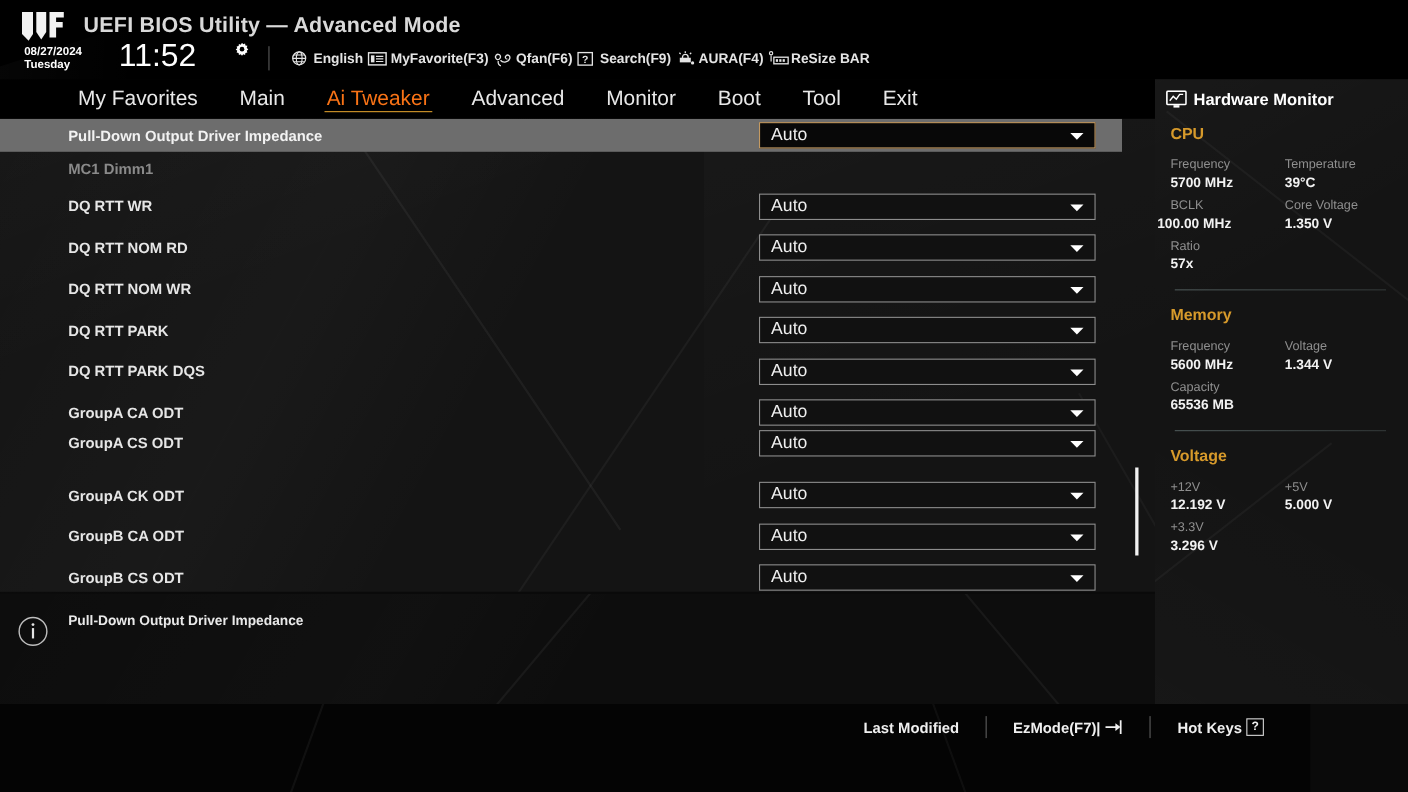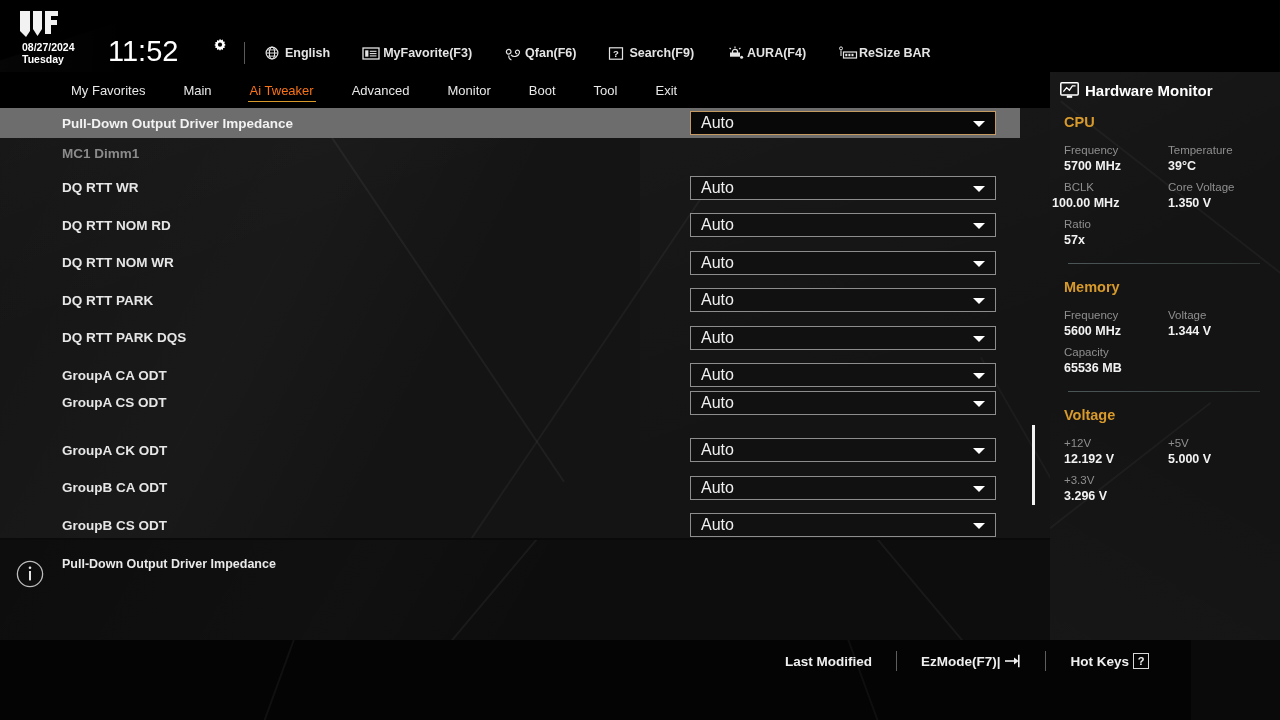--- a/index.html
+++ b/index.html
@@ -53,41 +53,41 @@
   #clock-gear {
     position: absolute; left: 212px; top: 38px;
     width: 16px; height: 16px; color: #fff;
   }
   #hdr-sep {
     position: absolute; left: 244px; top: 42px; width: 1px; height: 22px;
     background: #5a5a5a;
   }
   #toolbar {
     position: absolute; left: 264px; top: 43px;
-    display: flex; align-items: center; gap: 32px;
+    display: flex; align-items: center; gap: 4px;
     height: 20px;
   }
   .tb-item {
     display: flex; align-items: center; gap: 4px;
     font-size: 12.5px; color: #e4e4e4; font-weight: bold;
     white-space: nowrap; cursor: pointer;
   }
   .tb-ico { width: 17px; height: 15px; display: block; flex: none; }
 
   
   #navbar {
     position: absolute; left: 0; top: 72px; width: 1280px; height: 36px;
     background: #000;
   }
   #nav-items {
     position: absolute; left: 52px; top: 0; height: 36px;
     display: flex; align-items: center; gap: 0px;
   }
   .nav-tab {
-    font-size: 13px; color: #e8e8e8;
+    font-size: 19px; color: #e8e8e8;
     padding: 0 19px; height: 36px;
     display: flex; align-items: center;
     cursor: pointer; white-space: nowrap;
     position: relative;
   }
   .nav-tab.active { color: #f97316; }
   .nav-tab.active::after {
     content: ""; position: absolute;
     left: 17px; right: 17px; bottom: 6px; height: 1.5px;
     background: #d79a2b;
@@ -296,20 +296,21 @@
     <div class="diag"></div>
 
     <div id="tuf-logo">
       <svg viewBox="0 0 46 30" width="46" height="30">
         <polygon points="2,2 12,2 12,22 8,28 2,22" fill="#f2f2f2"></polygon>
         <polygon points="15,2 24,2 24,20 19.5,27 15,20" fill="#f2f2f2"></polygon>
         <polygon points="27,2 40,2 40,7 33,7 33,11 39,11 39,16 33,16 33,25 27,25" fill="#f2f2f2"></polygon>
       </svg>
     </div>
 
+    <div id="title-text">UEFI BIOS Utility — Advanced Mode</div>
 
     <div id="datebox">
       <div>08/27/2024</div>
       <div>Tuesday</div>
     </div>
 
     <div id="clock">11:52</div>
 
     <div id="clock-gear">
       <svg viewBox="0 0 16 16" width="16" height="16">

